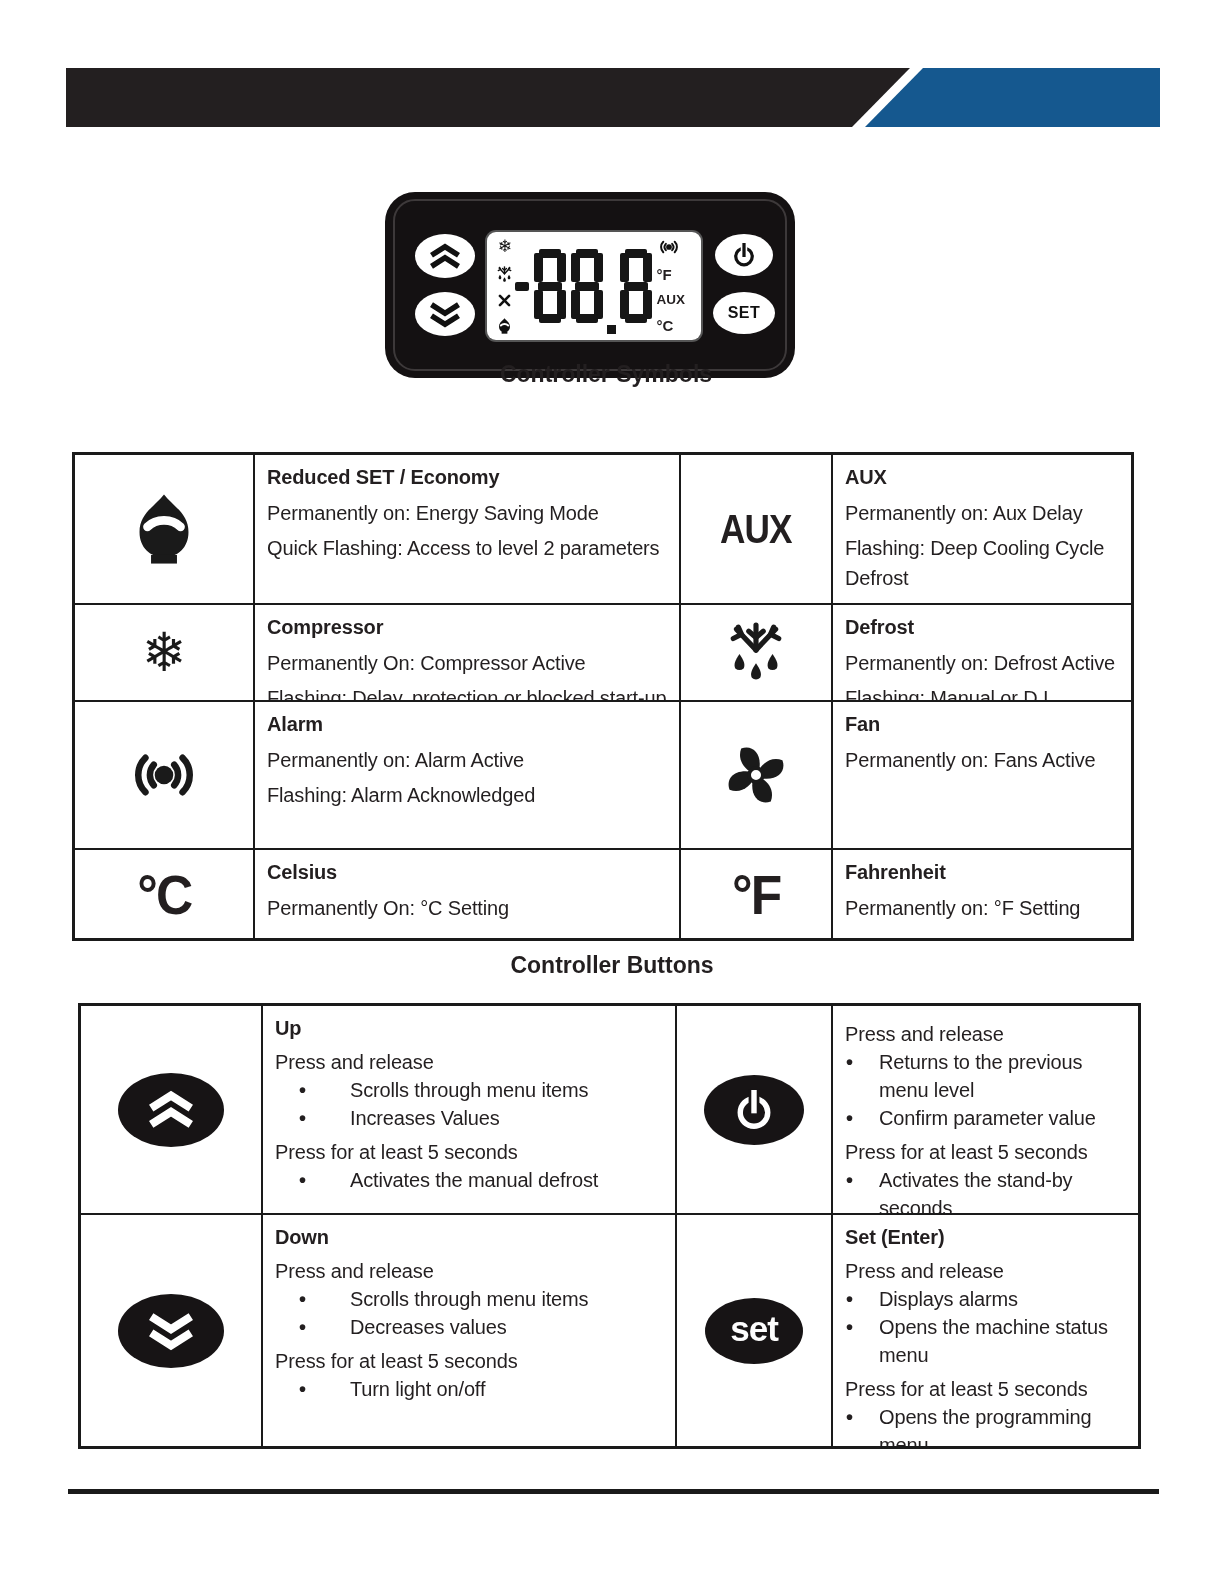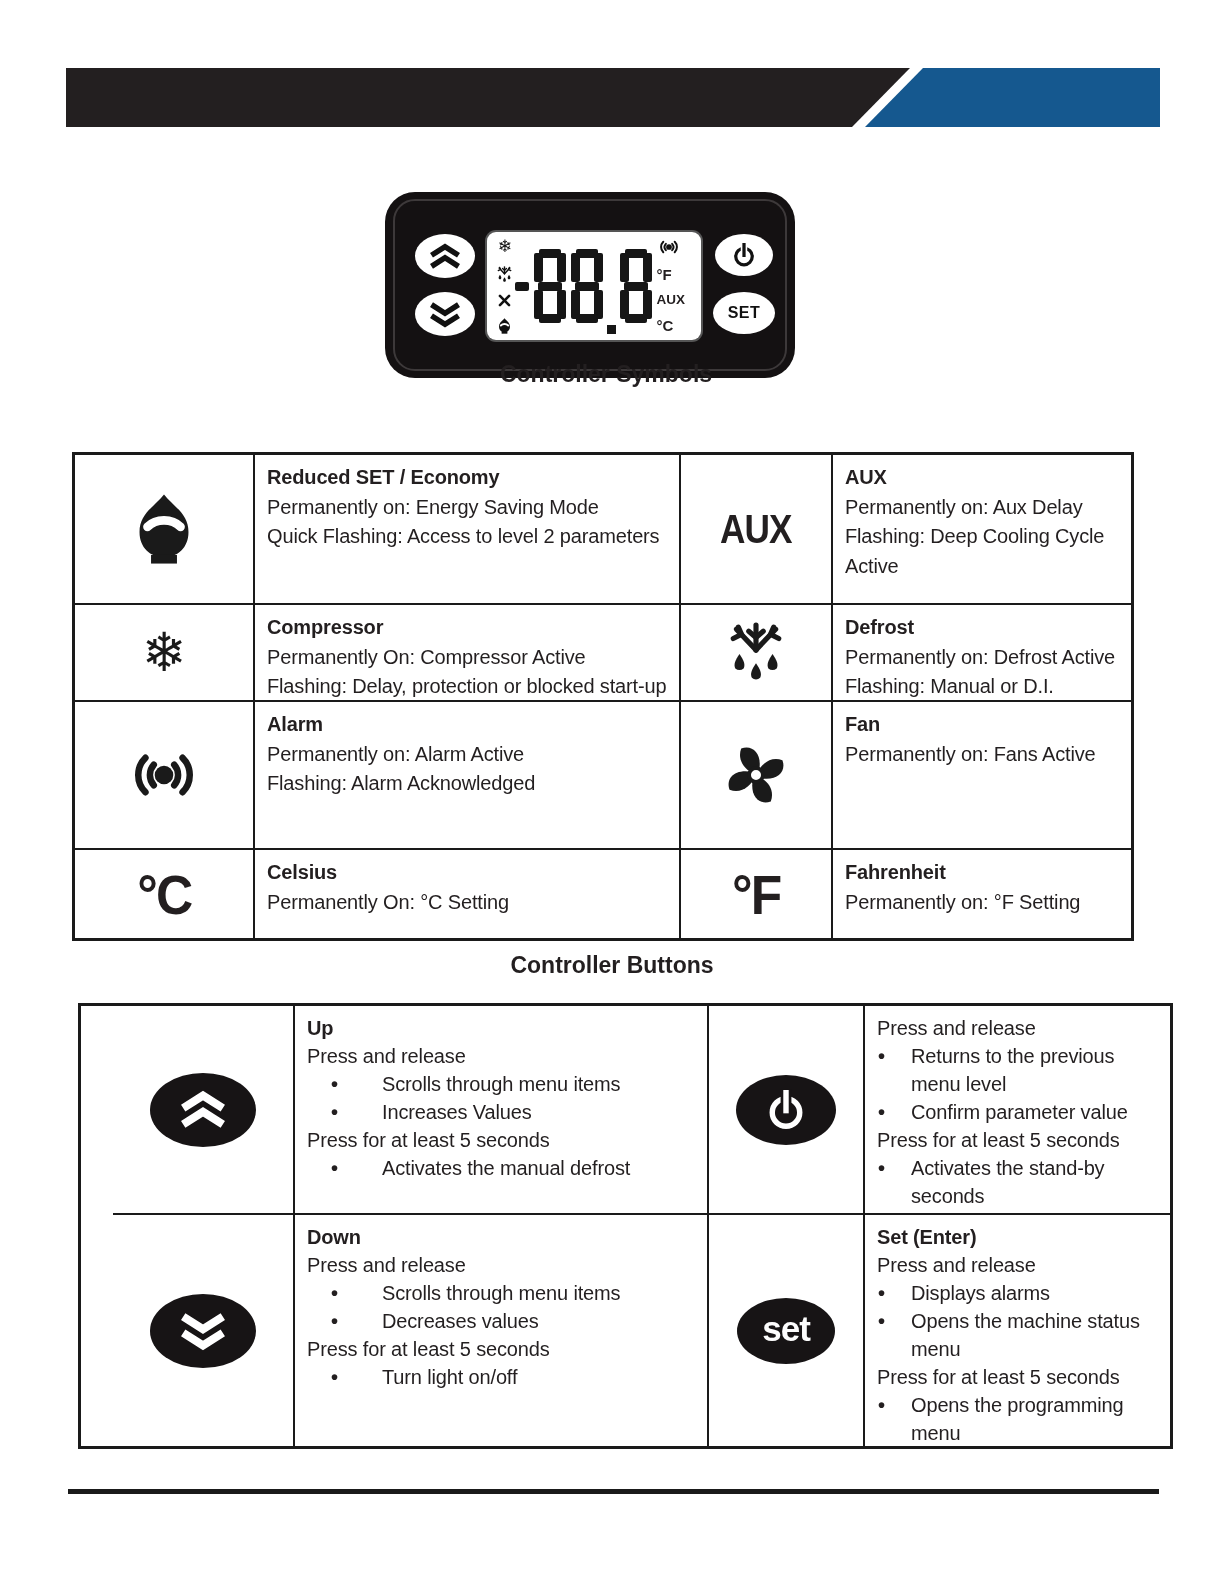--- a/index.html
+++ b/index.html
@@ -47,30 +47,30 @@
   
   .caption{position:absolute;font-weight:bold;font-size:23px;text-align:center;}
   .cap-symbols{left:0;top:361px;width:1180px;margin-left:16px;}
   .cap-buttons{left:0;top:952px;width:1224px;}
 
   
   .tbl{position:absolute;display:grid;border:3px solid #1a1a1a;background:#fff;}
   .tbl-symbols{left:72px;top:452px;grid-template-columns:178px 426px 152px 300px;
                grid-template-rows:148px 97px 148px 90px;}
   .tbl-buttons{left:78px;top:1003px;grid-template-columns:180px 414px 156px 307px;
-               grid-template-rows:207px 233px;padding-left:32px;}
+               grid-template-rows:207px 233px;}
   .cell{border-left:2px solid #1a1a1a;border-top:2px solid #1a1a1a;overflow:hidden;
         box-sizing:border-box;}
   .c0{border-left:none;}
   .r0{border-top:none;}
   .icon-cell{display:flex;align-items:center;justify-content:center;}
   .text-cell{padding:8px 8px 0 0;font-size:20px;line-height:29.5px;letter-spacing:-0.15px;}
   .tbl-buttons .text-cell{line-height:28px;}
   .t-title{font-weight:bold;padding-left:12px;}
-  .t-line{padding-left:12px;}
+  .t-line{padding-left:12px;margin-top:6px;}
   .bl{position:relative;}
   .bl .bul{position:absolute;font-weight:bold;}
   .bl-w{padding-left:87px;}
   .bl-w .bul{left:36px;}
   .bl-n{padding-left:46px;}
   .bl-n .bul{left:13px;}
 
   .big-aux{font-weight:bold;font-size:40px;letter-spacing:-1px;transform:scaleX(.88);}
   .big-deg{font-weight:bold;font-size:56px;letter-spacing:-2px;transform:scaleX(.92);}
   .snow-glyph{font-family:"DejaVu Sans",sans-serif;font-size:54px;line-height:54px;color:#1a1a1a;}
@@ -247,21 +247,21 @@
       <div class="t-title">Reduced SET / Economy</div>
       <div class="t-line">Permanently on: Energy Saving Mode</div>
       <div class="t-line">Quick Flashing: Access to level 2 parameters</div>
     </div>
     <div class="cell icon-cell r0">
       <span class="big-aux">AUX</span>
     </div>
     <div class="cell text-cell r0">
       <div class="t-title">AUX</div>
       <div class="t-line">Permanently on: Aux Delay</div>
-      <div class="t-line">Flashing: Deep Cooling Cycle Active</div>
+      <div class="t-line">Flashing: Deep Cooling Cycle Defrost</div>
     </div>
 
     <div class="cell icon-cell c0">
       <span class="snow-glyph">❄</span>
     </div>
     <div class="cell text-cell">
       <div class="t-title">Compressor</div>
       <div class="t-line">Permanently On: Compressor Active</div>
       <div class="t-line">Flashing: Delay, protection or blocked start-up</div>
     </div>

